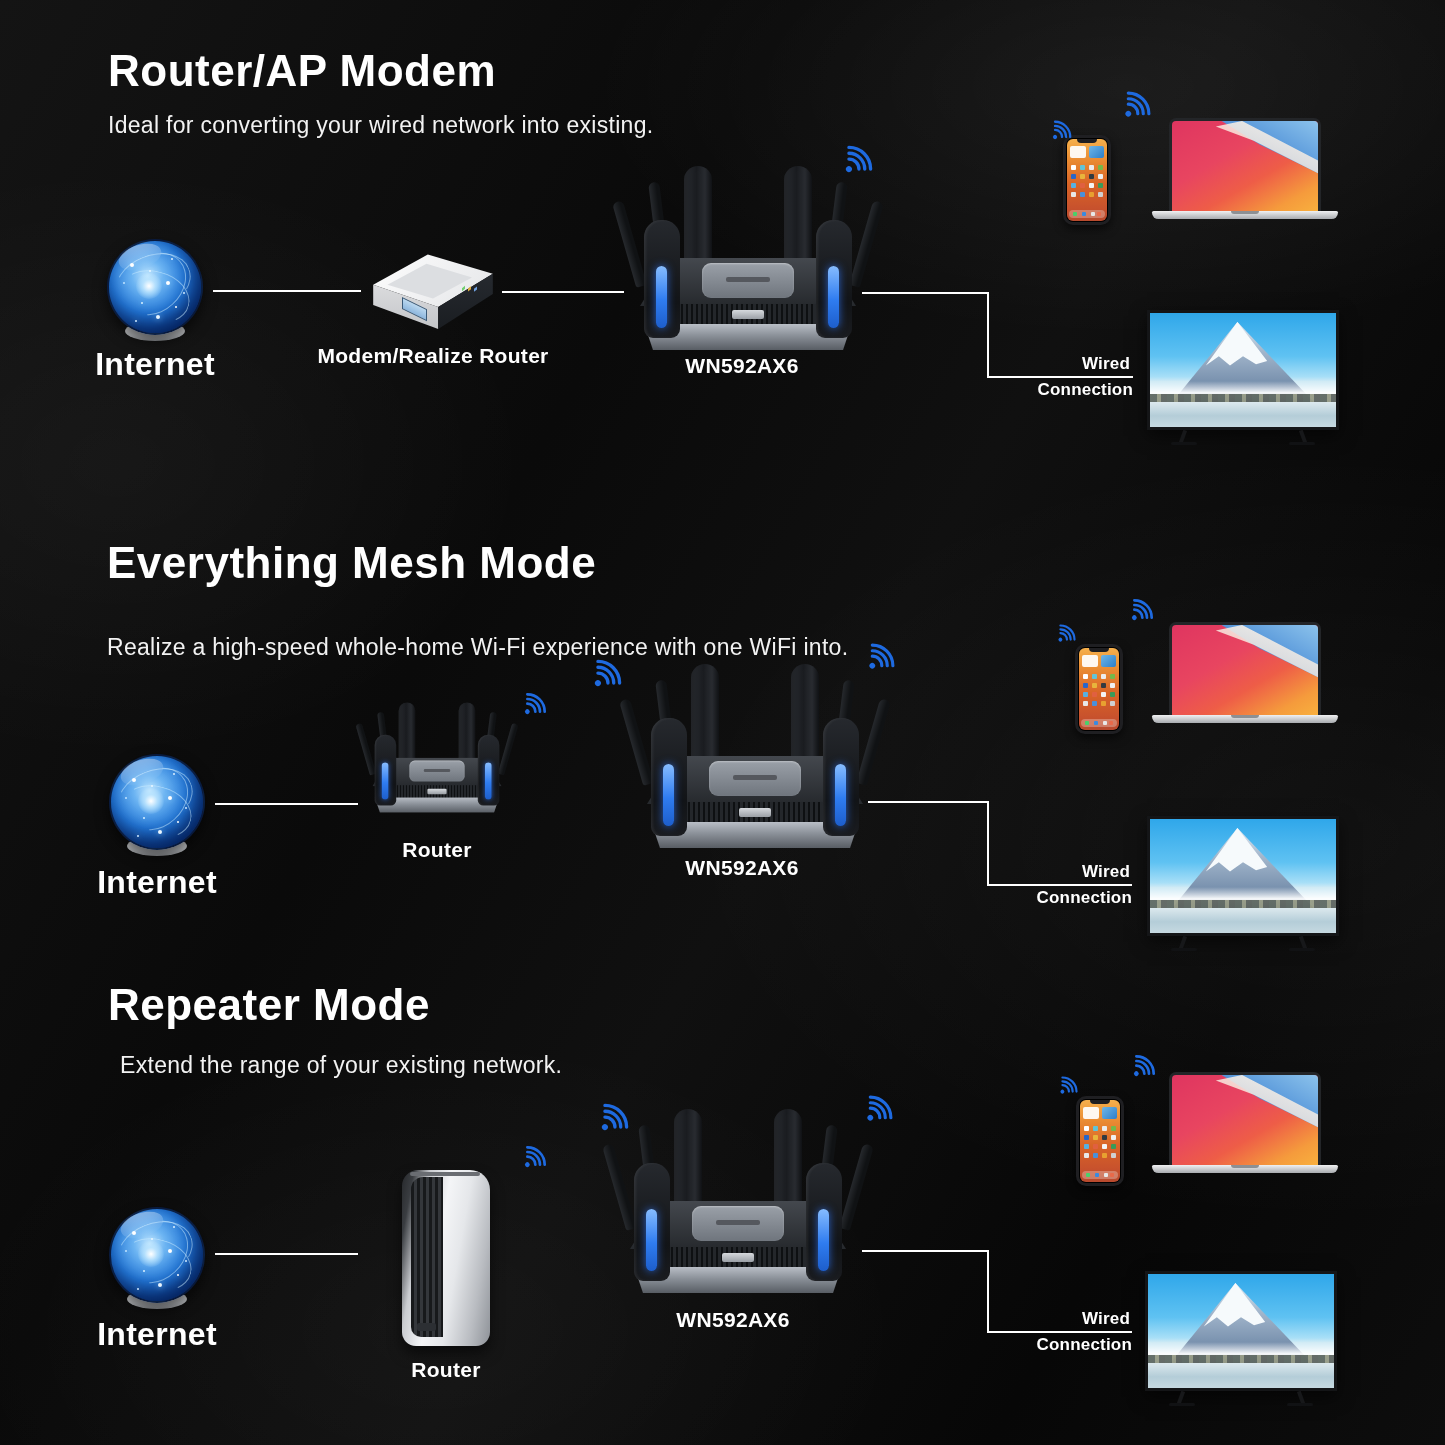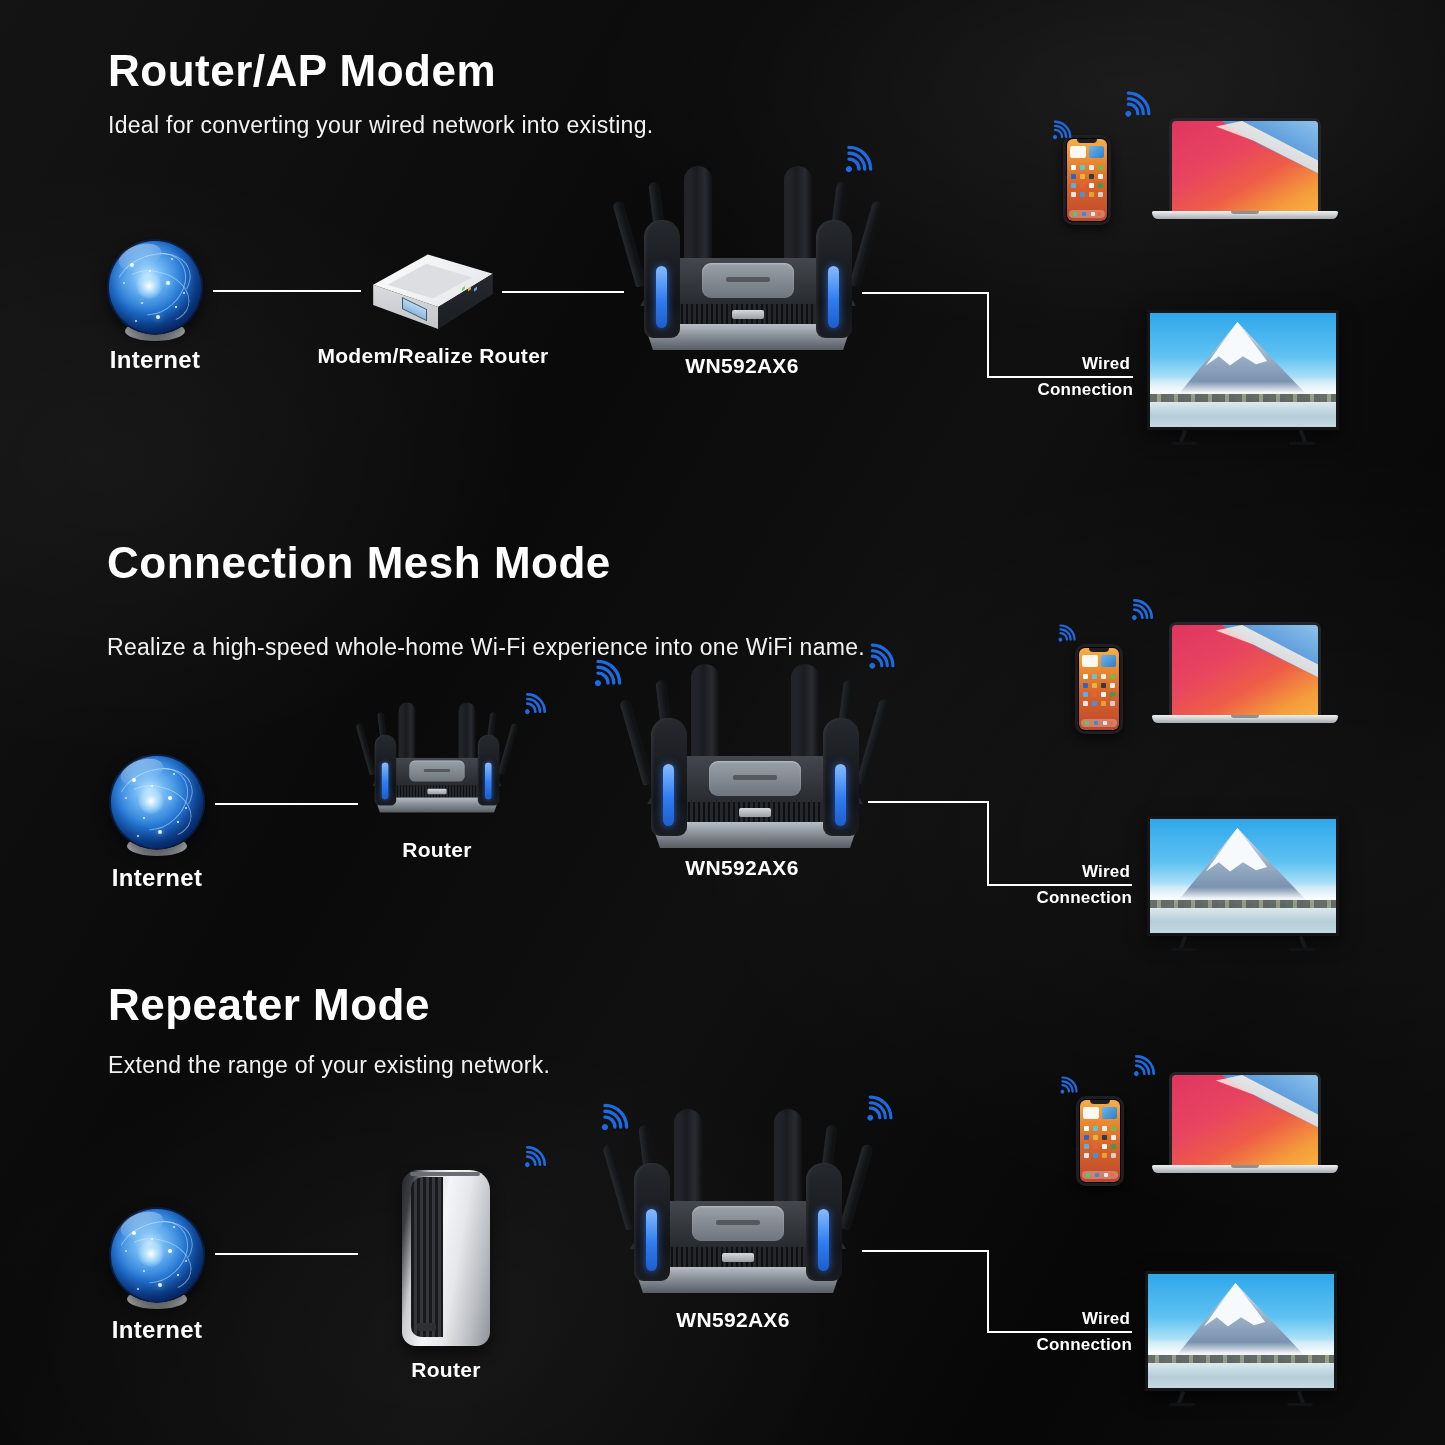--- a/index.html
+++ b/index.html
@@ -13,21 +13,21 @@
       radial-gradient(1000px 600px at 92% 58%, rgba(255,255,255,0.045), transparent 65%),
       radial-gradient(800px 500px at 30% 92%, rgba(255,255,255,0.03), transparent 60%),
       linear-gradient(120deg,#141414 0%,#0a0a0a 35%,#101010 55%,#070707 80%,#0d0d0d 100%);
   }
   .sec { display:contents; }
   i { position:absolute; display:block; }
 
   .sec-title { position:absolute; font-size:44px; font-weight:700; letter-spacing:.5px; color:#fff; z-index:5; }
   .sec-sub   { position:absolute; font-size:23px; font-weight:400; letter-spacing:.3px; color:#f2f2f2; z-index:5; }
   .lbl       { position:absolute; color:#fff; font-weight:700; text-align:center; letter-spacing:.3px; z-index:5; }
-  .lbl-lg { font-size:24px; } .lbl-md { font-size:21px; }
+  .lbl-lg { font-size:32px; } .lbl-md { font-size:21px; }
   .wired-lbl { position:absolute; color:#fff; font-weight:600; font-size:17px; text-align:right; letter-spacing:.2px; z-index:5; }
 
   .hline { position:absolute; height:2px; background:#fff; z-index:1; }
   .vline { position:absolute; width:2px;  background:#fff; z-index:1; }
 
   
   .globe { position:absolute; width:110px; height:120px; z-index:2; }
   .g-stand { left:25px; top:84px; width:60px; height:20px; border-radius:50%;
              background:linear-gradient(180deg,#fdfdfd,#b9bcc0 70%,#8f9296); }
   .g-sphere { left:7px; top:2px; width:96px; height:96px; border-radius:50%;
@@ -275,22 +275,22 @@
       </div>
       <i class="tv-leg l"></i>
         <i class="tv-leg r"></i>
         <i class="tv-foot l"></i>
         <i class="tv-foot r"></i>
     </div>
   </div>
 
   
   <div class="sec">
-    <h1 class="sec-title" style="left:107px;top:538px">Connection Mesh Mode</h1>
-    <p class="sec-sub" style="left:107px;top:634px">Realize a high-speed whole-home Wi-Fi experience into one WiFi name.</p>
+    <h1 class="sec-title" style="left:107px;top:538px">Everything Mesh Mode</h1>
+    <p class="sec-sub" style="left:107px;top:634px">Realize a high-speed whole-home Wi-Fi experience with one WiFi into.</p>
 
     <div class="globe" style="left:102px;top:752px">
       <i class="g-stand"></i>
         <i class="g-sphere"></i>
       <i class="g-arc a1"></i>
         <i class="g-arc a2"></i>
         <i class="g-arc a3"></i>
       <i class="g-core"></i>
         <i class="g-dots"></i>
         <i class="g-shine"></i>
@@ -391,21 +391,21 @@
       <i class="tv-leg l"></i>
         <i class="tv-leg r"></i>
         <i class="tv-foot l"></i>
         <i class="tv-foot r"></i>
     </div>
   </div>
 
   
   <div class="sec">
     <h1 class="sec-title" style="left:108px;top:980px">Repeater Mode</h1>
-    <p class="sec-sub" style="left:108px;top:1052px">Extend the range of your existing network.</p>
+    <p class="sec-sub" style="left:120px;top:1052px">Extend the range of your existing network.</p>
 
     <div class="globe" style="left:102px;top:1205px">
       <i class="g-stand"></i>
         <i class="g-sphere"></i>
       <i class="g-arc a1"></i>
         <i class="g-arc a2"></i>
         <i class="g-arc a3"></i>
       <i class="g-core"></i>
         <i class="g-dots"></i>
         <i class="g-shine"></i>

